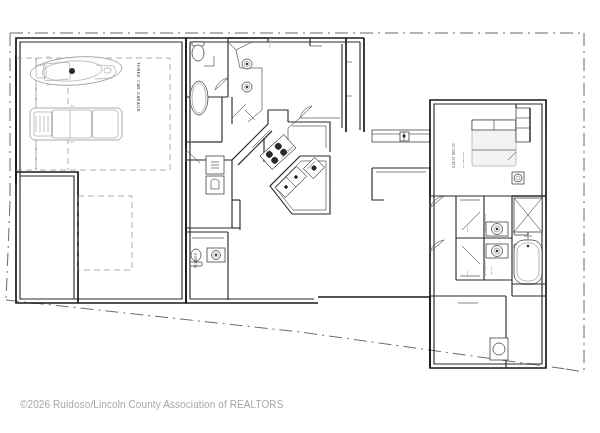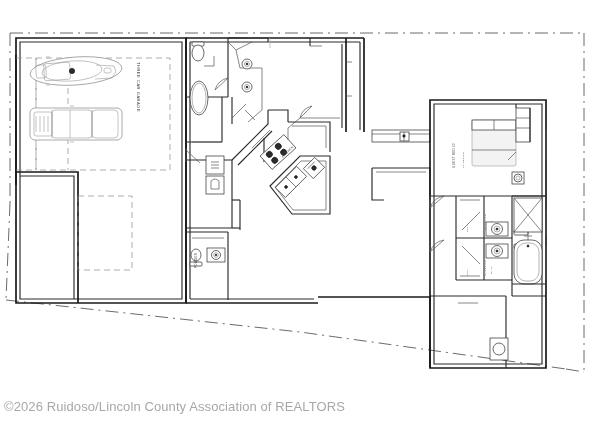--- a/index.html
+++ b/index.html
@@ -30,23 +30,23 @@
   }
   text.lbl-sm{
     font-family:"Liberation Sans", sans-serif;
     font-size:3.0px;letter-spacing:0.3px;fill:#4a4a4a;
   }
   text.lbl-xs{
     font-family:"Liberation Sans", sans-serif;
     font-size:2.5px;letter-spacing:0.2px;fill:#555;
   }
   #copyright{
-    position:absolute;left:4px;top:399px;
-    font-family:"Liberation Sans", sans-serif;
-    font-size:13px;color:#a8a8a8;letter-spacing:0.1px;
+    position:absolute;left:20px;top:399px;
+    font-family:"Liberation Sans", sans-serif;
+    font-size:10px;color:#a8a8a8;letter-spacing:0.1px;
     white-space:nowrap;user-select:none;
   }
 </style>
 </head>
 <body>
 
 <div id="plan-root">
 
   <svg id="floorplan" viewBox="0 0 600 433">
 

